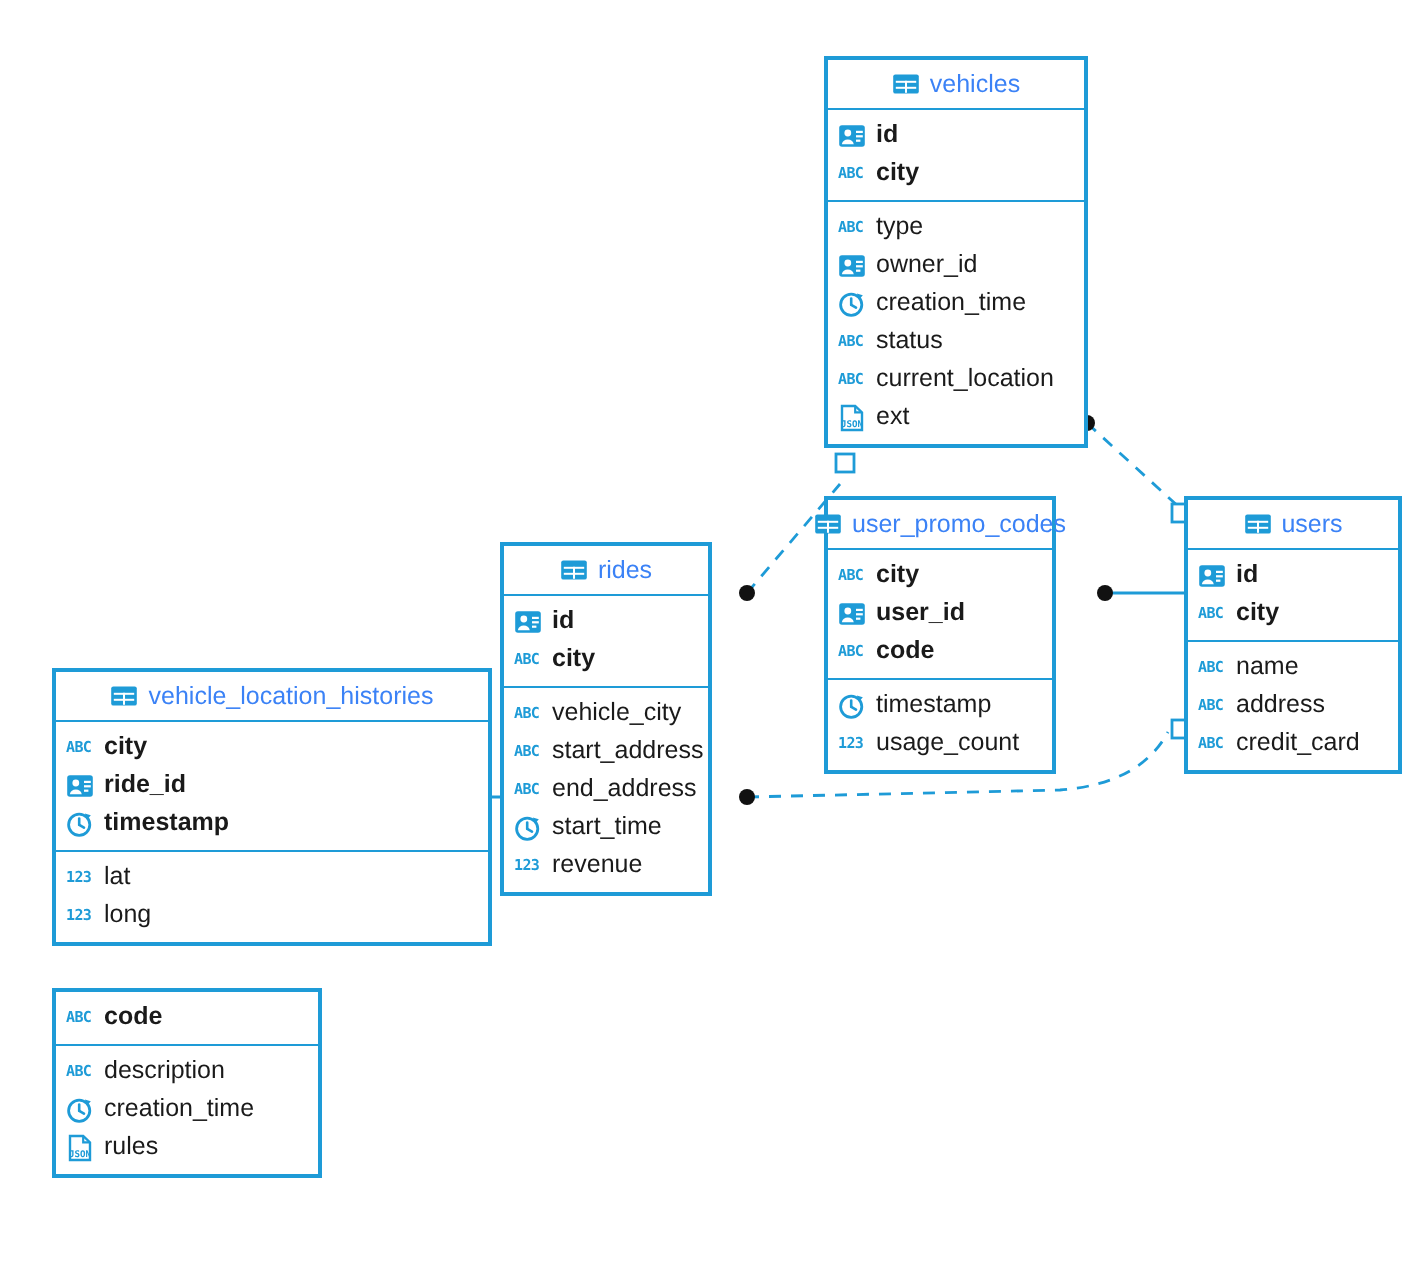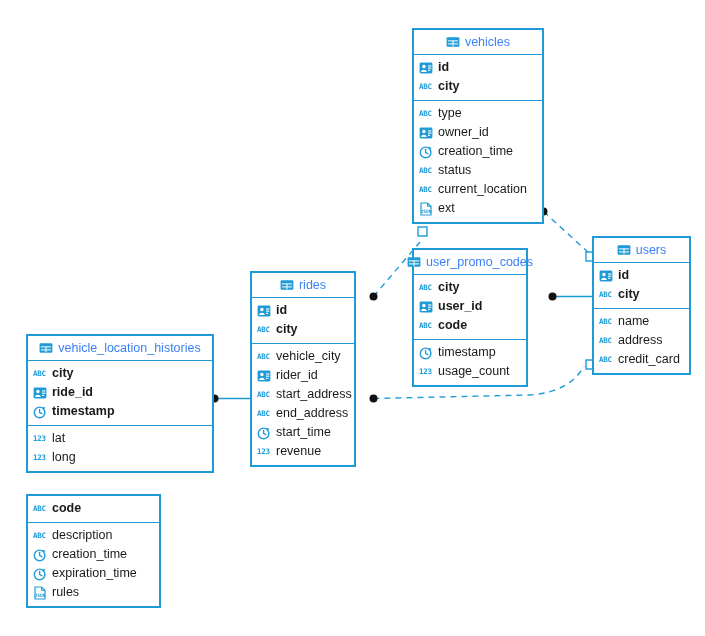--- a/index.html
+++ b/index.html
@@ -196,21 +196,21 @@
           <span class="col-name">timestamp</span>
         </div>
         <div class="col-row">
           <span class="ico">
             <span class="ico-txt">123</span>
           </span>
           <span class="col-name">usage_count</span>
         </div>
       </div>
     </div>
-    <div class="table-node" style="left: 592px; top: 236px; width: 99px;">
+    <div class="table-node" style="left: 592px; top: 248px; width: 109px;">
       <div class="tbl-header">
         <span class="ico">
           <svg viewBox="0 0 14 14">
             <rect x="0.6" y="2.2" width="12.8" height="9.6" rx="1.1" fill="#1e9bd7"></rect>
             <rect x="1.9" y="5.4" width="10.2" height="1.0" fill="#ffffff"></rect>
             <rect x="1.9" y="8.4" width="10.2" height="1.0" fill="#ffffff"></rect>
             <rect x="6.5" y="5.4" width="1.0" height="6.0" fill="#ffffff"></rect>
           </svg>
         </span>
         <span class="tbl-title">users</span>
@@ -292,33 +292,20 @@
       </div>
       <div class="col-group">
         <div class="col-row">
           <span class="ico">
             <span class="ico-txt">ABC</span>
           </span>
           <span class="col-name">vehicle_city</span>
         </div>
         <div class="col-row">
           <span class="ico">
-            <svg viewBox="0 0 14 14">
-              <rect x="0.6" y="1.6" width="12.8" height="10.8" rx="1.4" fill="#1e9bd7"></rect>
-              <circle cx="4.9" cy="5.5" r="1.7" fill="#ffffff"></circle>
-              <path d="M1.9 11.1 a3.1 3.1 0 0 1 6 0 z" fill="#ffffff"></path>
-              <rect x="9" y="4.4" width="3.4" height="1.1" fill="#ffffff"></rect>
-              <rect x="9" y="6.6" width="3.4" height="1.1" fill="#ffffff"></rect>
-              <rect x="9" y="8.8" width="2.2" height="1.1" fill="#ffffff"></rect>
-            </svg>
-          </span>
-          <span class="col-name">rider_id</span>
-        </div>
-        <div class="col-row">
-          <span class="ico">
             <span class="ico-txt">ABC</span>
           </span>
           <span class="col-name">start_address</span>
         </div>
         <div class="col-row">
           <span class="ico">
             <span class="ico-txt">ABC</span>
           </span>
           <span class="col-name">end_address</span>
         </div>
@@ -334,21 +321,21 @@
           <span class="col-name">start_time</span>
         </div>
         <div class="col-row">
           <span class="ico">
             <span class="ico-txt">123</span>
           </span>
           <span class="col-name">revenue</span>
         </div>
       </div>
     </div>
-    <div class="table-node" style="left: 26px; top: 334px; width: 188px;">
+    <div class="table-node" style="left: 26px; top: 334px; width: 220px;">
       <div class="tbl-header">
         <span class="ico">
           <svg viewBox="0 0 14 14">
             <rect x="0.6" y="2.2" width="12.8" height="9.6" rx="1.1" fill="#1e9bd7"></rect>
             <rect x="1.9" y="5.4" width="10.2" height="1.0" fill="#ffffff"></rect>
             <rect x="1.9" y="8.4" width="10.2" height="1.0" fill="#ffffff"></rect>
             <rect x="6.5" y="5.4" width="1.0" height="6.0" fill="#ffffff"></rect>
           </svg>
         </span>
         <span class="tbl-title">vehicle_location_histories</span>
@@ -423,31 +410,20 @@
               <path d="M6.6 7.4 L6.6 4.3" stroke="#1e9bd7" stroke-width="1.3" stroke-linecap="round"></path>
               <path d="M6.6 7.4 L9.0 8.8" stroke="#1e9bd7" stroke-width="1.3" stroke-linecap="round"></path>
               <path d="M9.4 1.8 L12.4 2.6 L10.6 4.8 Z" fill="#1e9bd7"></path>
             </svg>
           </span>
           <span class="col-name">creation_time</span>
         </div>
         <div class="col-row">
           <span class="ico">
             <svg viewBox="0 0 14 14">
-              <circle cx="6.6" cy="7.4" r="5.3" fill="none" stroke="#1e9bd7" stroke-width="1.4"></circle>
-              <path d="M6.6 7.4 L6.6 4.3" stroke="#1e9bd7" stroke-width="1.3" stroke-linecap="round"></path>
-              <path d="M6.6 7.4 L9.0 8.8" stroke="#1e9bd7" stroke-width="1.3" stroke-linecap="round"></path>
-              <path d="M9.4 1.8 L12.4 2.6 L10.6 4.8 Z" fill="#1e9bd7"></path>
-            </svg>
-          </span>
-          <span class="col-name">expiration_time</span>
-        </div>
-        <div class="col-row">
-          <span class="ico">
-            <svg viewBox="0 0 14 14">
               <path d="M2.0 1.0 H8.6 L12.0 4.2 V13.0 H2.0 Z" fill="none" stroke="#1e9bd7" stroke-width="1.2"></path>
               <path d="M8.6 1.0 V4.2 H12.0" fill="none" stroke="#1e9bd7" stroke-width="1.1"></path>
               <text x="7.0" y="11.4" text-anchor="middle" font-size="4.6" font-family="&quot;DejaVu Sans Mono&quot;,monospace" font-weight="bold" fill="#1e9bd7">JSON</text>
             </svg>
           </span>
           <span class="col-name">rules</span>
         </div>
       </div>
     </div>
   </div>

